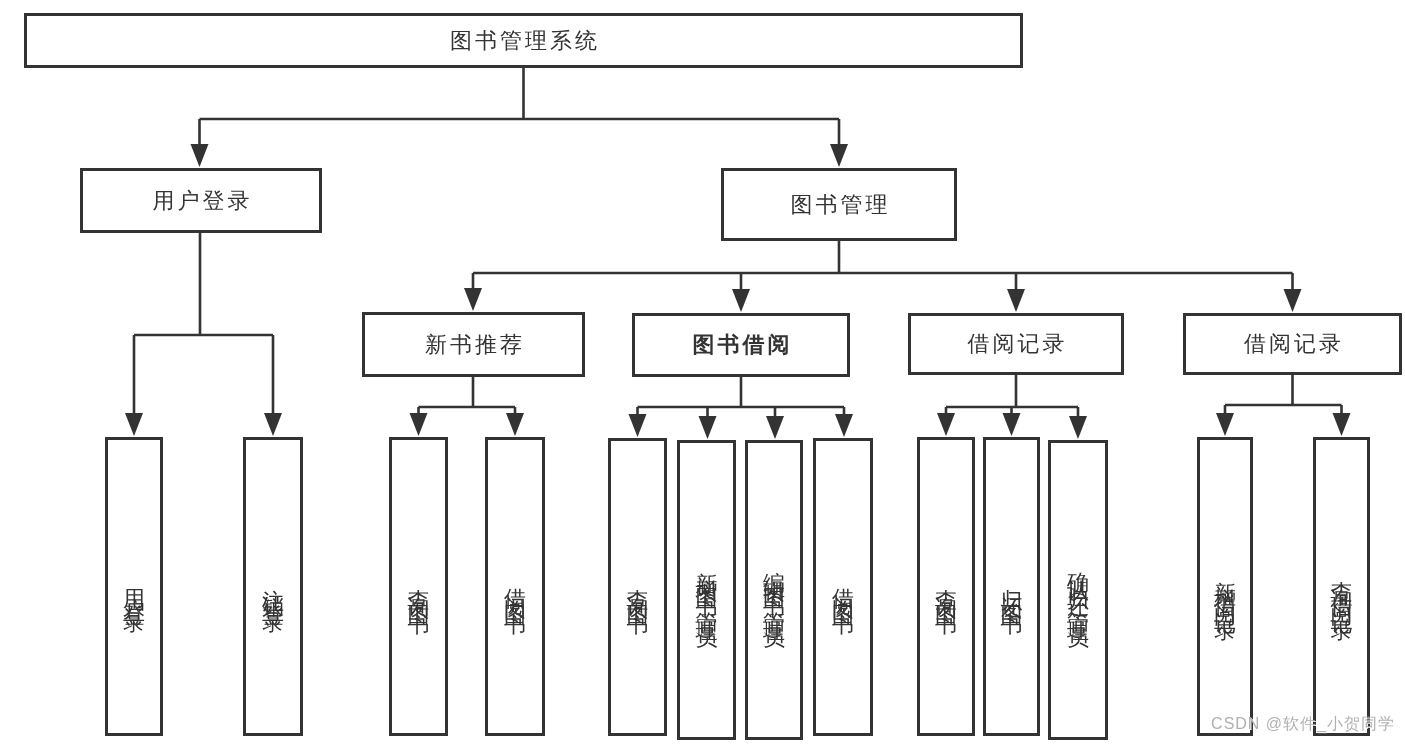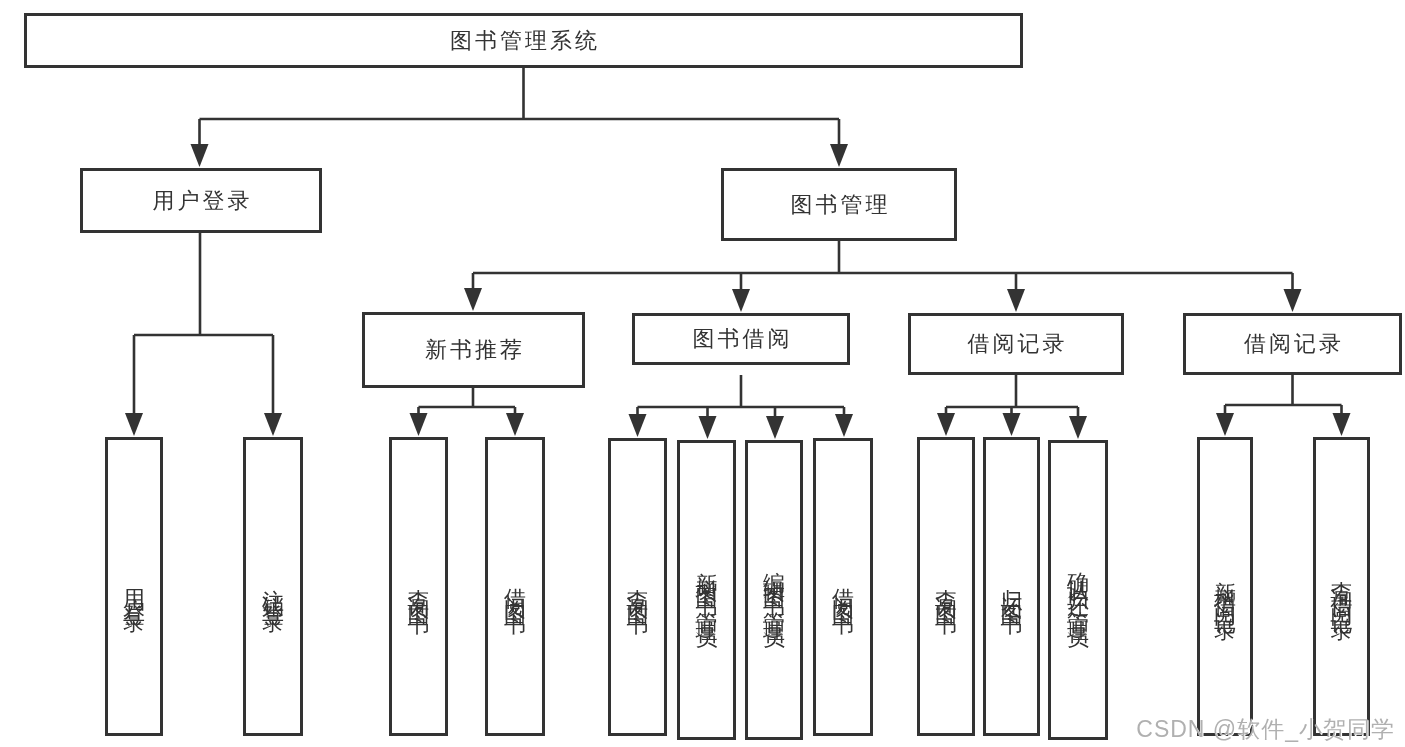--- a/index.html
+++ b/index.html
@@ -30,42 +30,42 @@
     text-indent:0;
     white-space:normal;
     line-height:1;
   }
   
   .n-root{left:24px;top:13px;width:999px;height:55px;}
   
   .n-login{left:80px;top:168px;width:242px;height:65px;}
   .n-mgmt{left:721px;top:168px;width:236px;height:73px;}
   
-  .n-new{left:362px;top:312px;width:223px;height:76px;}
-  .n-borrow{left:632px;top:313px;width:218px;height:52px;}
+  .n-new{left:362px;top:312px;width:223px;height:65px;}
+  .n-borrow{left:632px;top:313px;width:218px;height:64px;font-weight:bold;}
   .n-current{left:908px;top:313px;width:216px;height:62px;}
   .n-record{left:1183px;top:313px;width:219px;height:62px;}
   
   .l-g1a{left:105px;top:437px;width:58px;height:299px;}
   .l-g1b{left:243px;top:437px;width:60px;height:299px;}
   .l-g2a{left:389px;top:437px;width:59px;height:299px;}
   .l-g2b{left:485px;top:437px;width:60px;height:299px;}
   .l-g3a{left:608px;top:438px;width:59px;height:298px;}
   .l-g3b{left:677px;top:440px;width:59px;height:300px;}
   .l-g3c{left:745px;top:440px;width:58px;height:300px;}
   .l-g3d{left:813px;top:438px;width:60px;height:298px;}
   .l-g4a{left:917px;top:437px;width:58px;height:299px;}
   .l-g4b{left:983px;top:437px;width:57px;height:299px;}
   .l-g4c{left:1048px;top:440px;width:60px;height:300px;}
   .l-g5a{left:1197px;top:437px;width:56px;height:299px;}
   .l-g5b{left:1313px;top:437px;width:57px;height:299px;}
   .watermark{
     position:absolute;
     right:10px;top:714px;
-    font-size:23px;
+    font-size:16px;
     color:#b0b0b0;
     letter-spacing:1px;
     text-shadow:1px 1px 0 #ffffff;
     white-space:nowrap;
   }
 </style>
 </head>
 <body>
 
 <div class="canvas">

